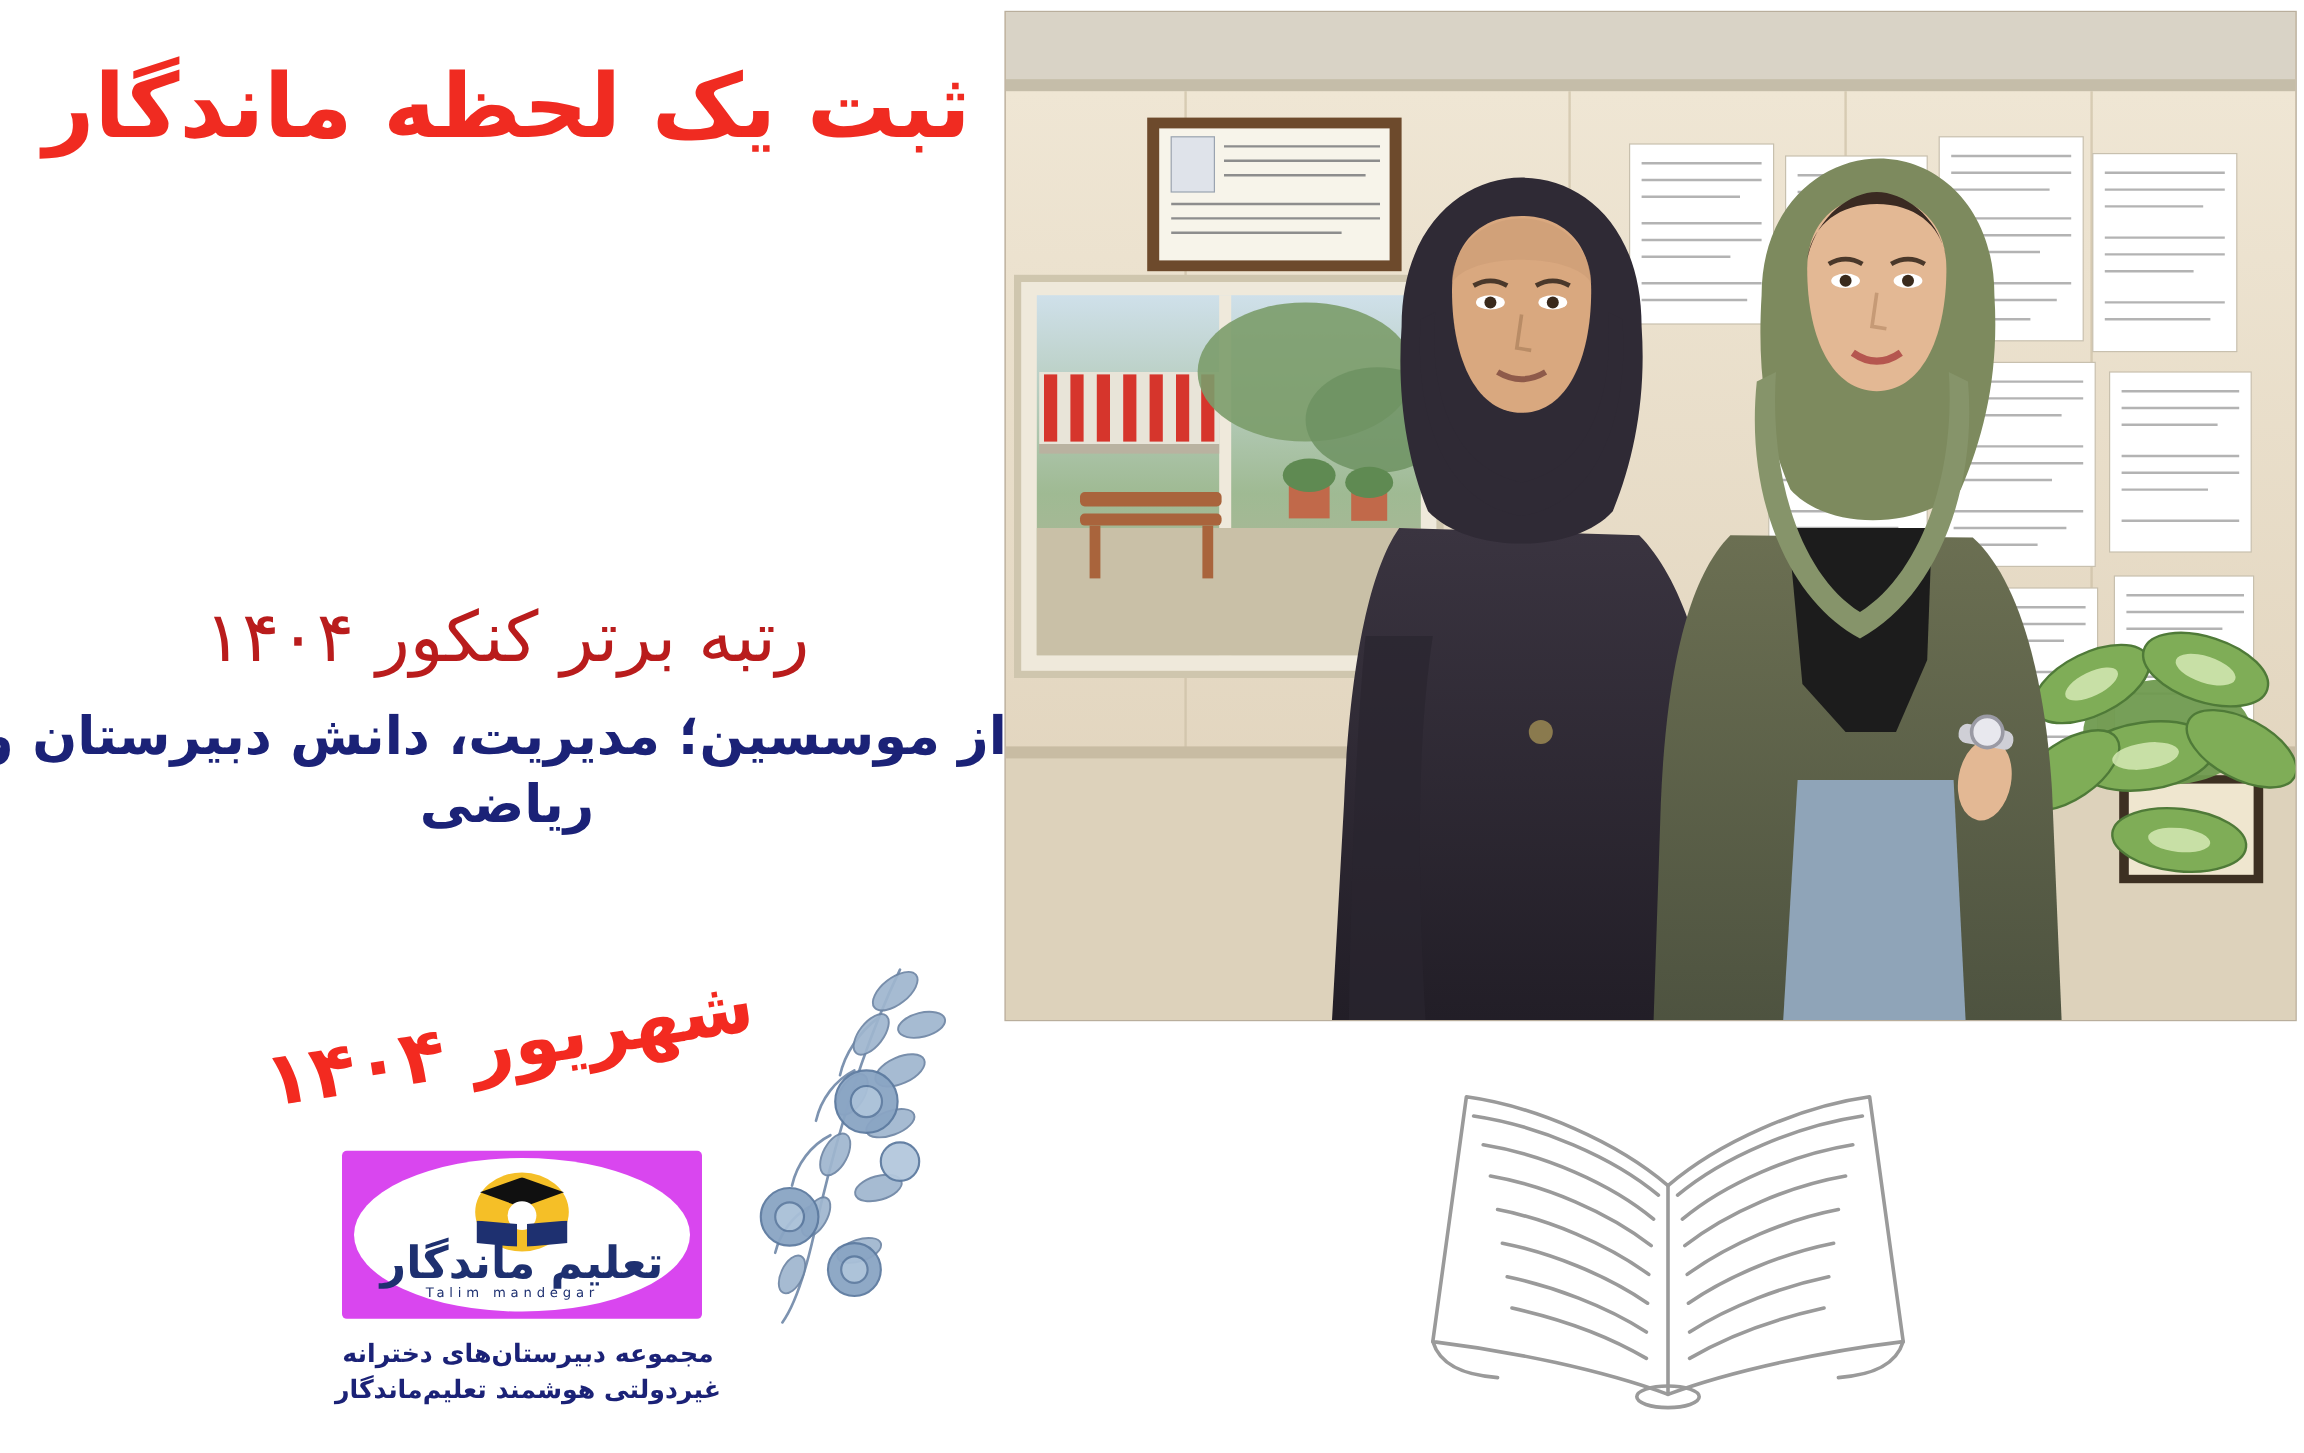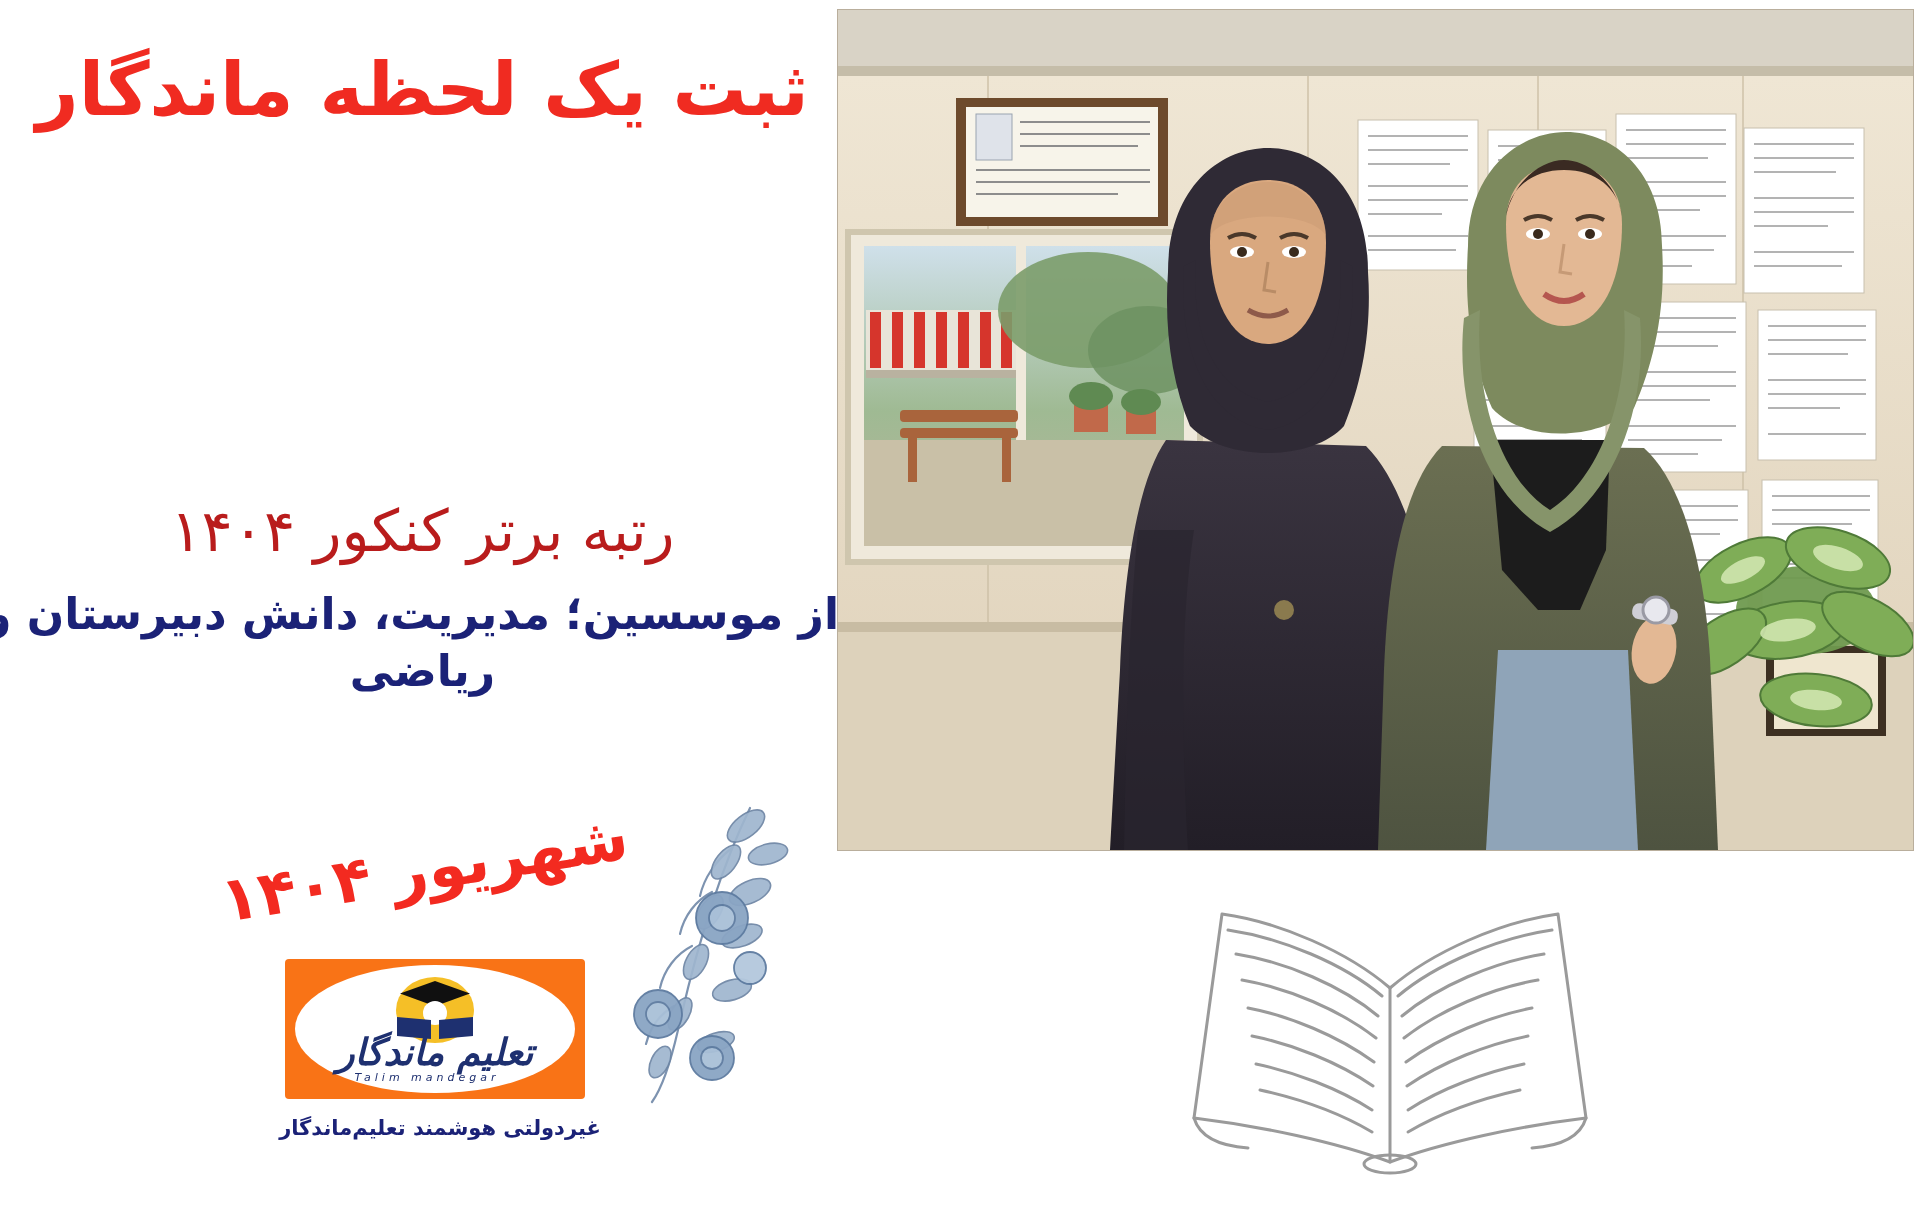--- a/index.html
+++ b/index.html
@@ -59,24 +59,23 @@
     transform:rotate(-9deg);transform-origin:right center;
     text-shadow:0 0 18px rgba(255,255,255,.95),0 0 26px rgba(255,255,255,.9);
   }
 
   
   .logo-wrap{
     position:absolute;left:285px;top:959px;width:300px;height:140px;
   }
   .logo-badge{
     position:absolute;inset:0;
-    background:#f97316;
+    background:#d946ef;
     border-radius:4px;
     overflow:hidden;
-    font-style:italic;
   }
   .logo-oval{
     position:absolute;left:10px;top:6px;right:10px;bottom:6px;
     background:#ffffff;border-radius:50%/50%;
   }
   .logo-cap{
     position:absolute;left:50%;top:14px;transform:translateX(-50%);
     width:78px;height:78px;
   }
   .cap-circle{
@@ -489,16 +488,17 @@
         <div class="cap-head"></div>
         <div class="cap-bookL"></div>
         <div class="cap-bookR"></div>
       </div>
       <div class="logo-word">تعلیم ماندگار</div>
       <div class="logo-latin">Talim mandegar</div>
     </div>
   </div>
 
   <div class="logo-caption">
+    <span class="ln">مجموعه دبیرستان‌های دخترانه</span>
     <span class="ln">غیردولتی هوشمند تعلیم‌ماندگار</span>
   </div>
 
 </div>
 
 </body></html>

